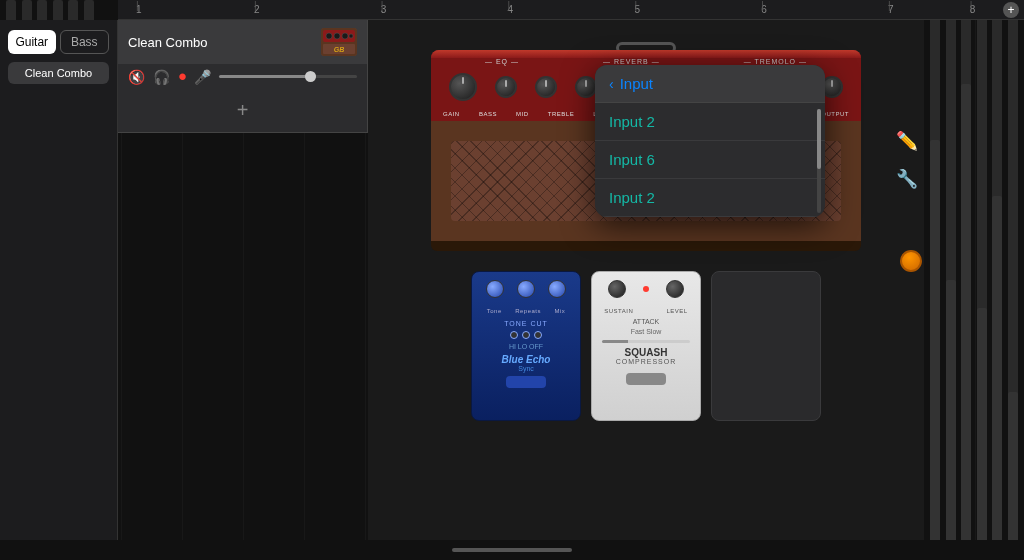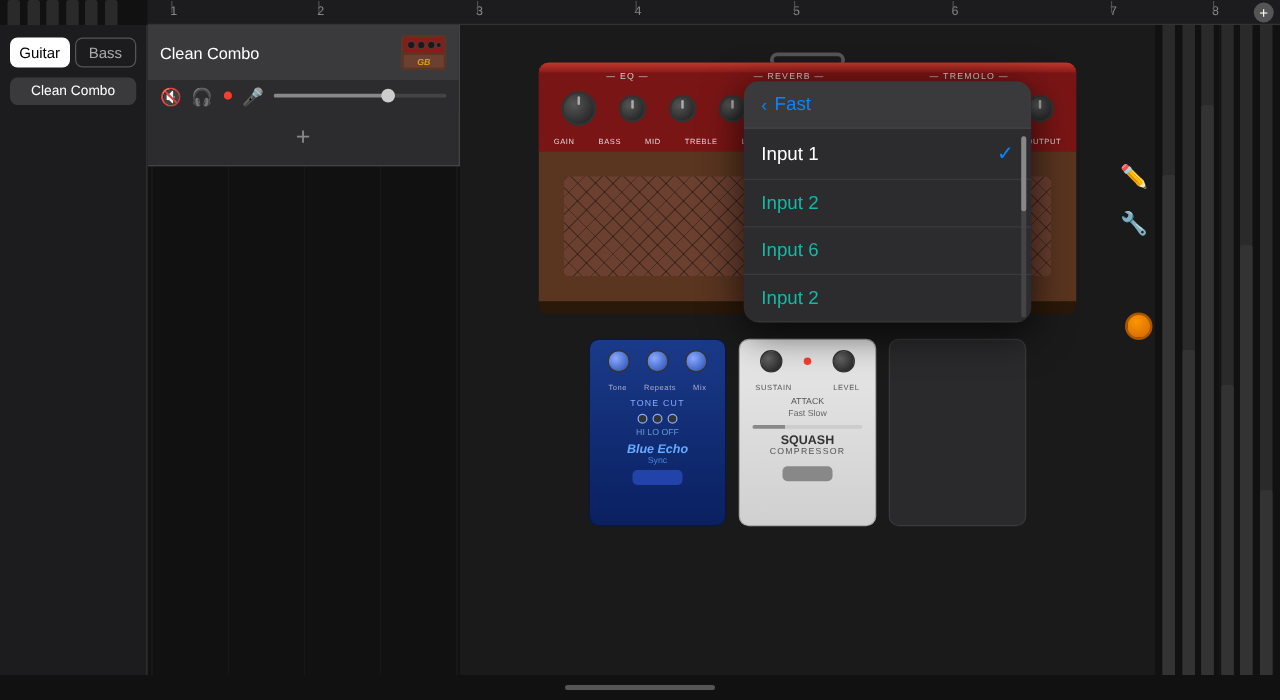--- a/index.html
+++ b/index.html
@@ -774,25 +774,21 @@
 <div class="right-icons">
   <span class="side-icon">✏️</span>
   <span class="side-icon">🔧</span>
 </div>
 
 <div class="orange-knob"></div>
 
 <div class="dropdown-overlay">
   <div class="dropdown-back">
     <span class="back-chevron">‹</span>
-    <span class="back-label">Fast</span>
-  </div>
-  <div class="dropdown-item selected">
-    <span class="dropdown-item-label">Input 1</span>
-    <span class="checkmark">✓</span>
+    <span class="back-label">Input</span>
   </div>
   <div class="dropdown-item">
     <span class="dropdown-item-label">Input 2</span>
   </div>
   <div class="dropdown-item">
     <span class="dropdown-item-label">Input 6</span>
   </div>
   <div class="dropdown-item">
     <span class="dropdown-item-label">Input 2</span>
   </div>

